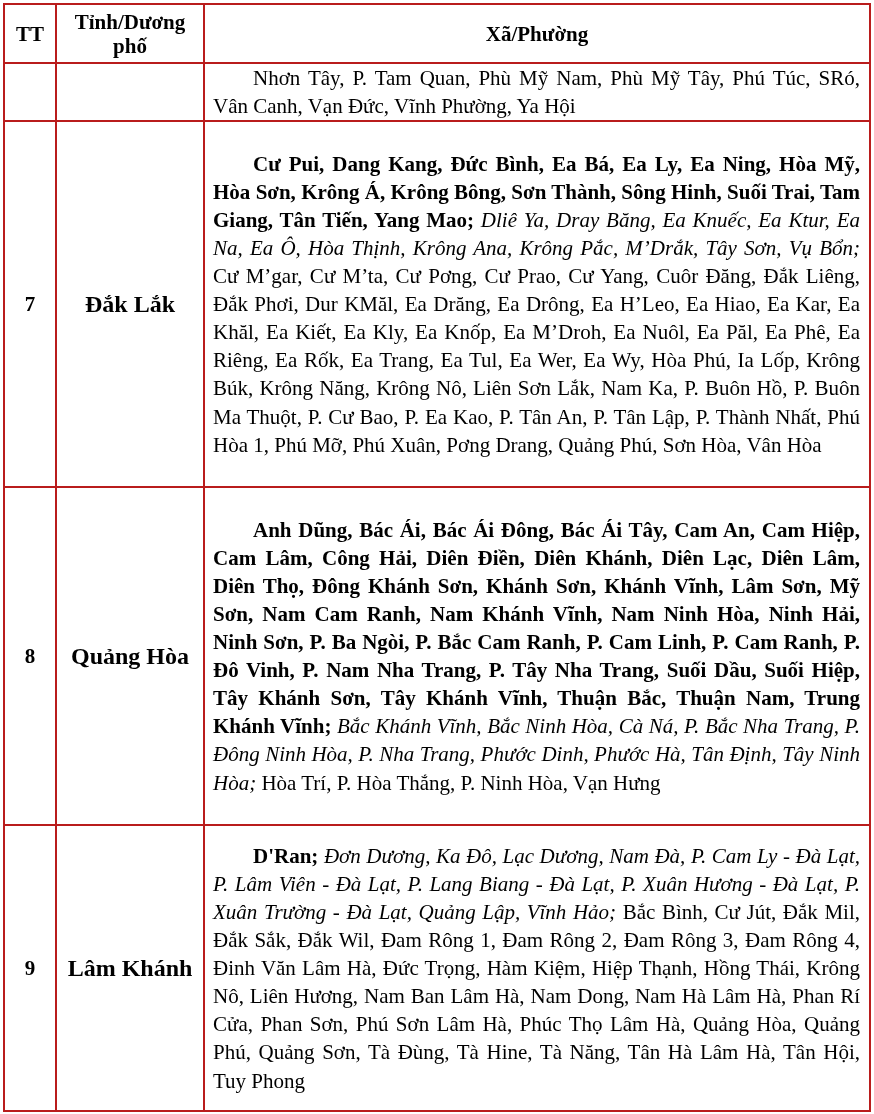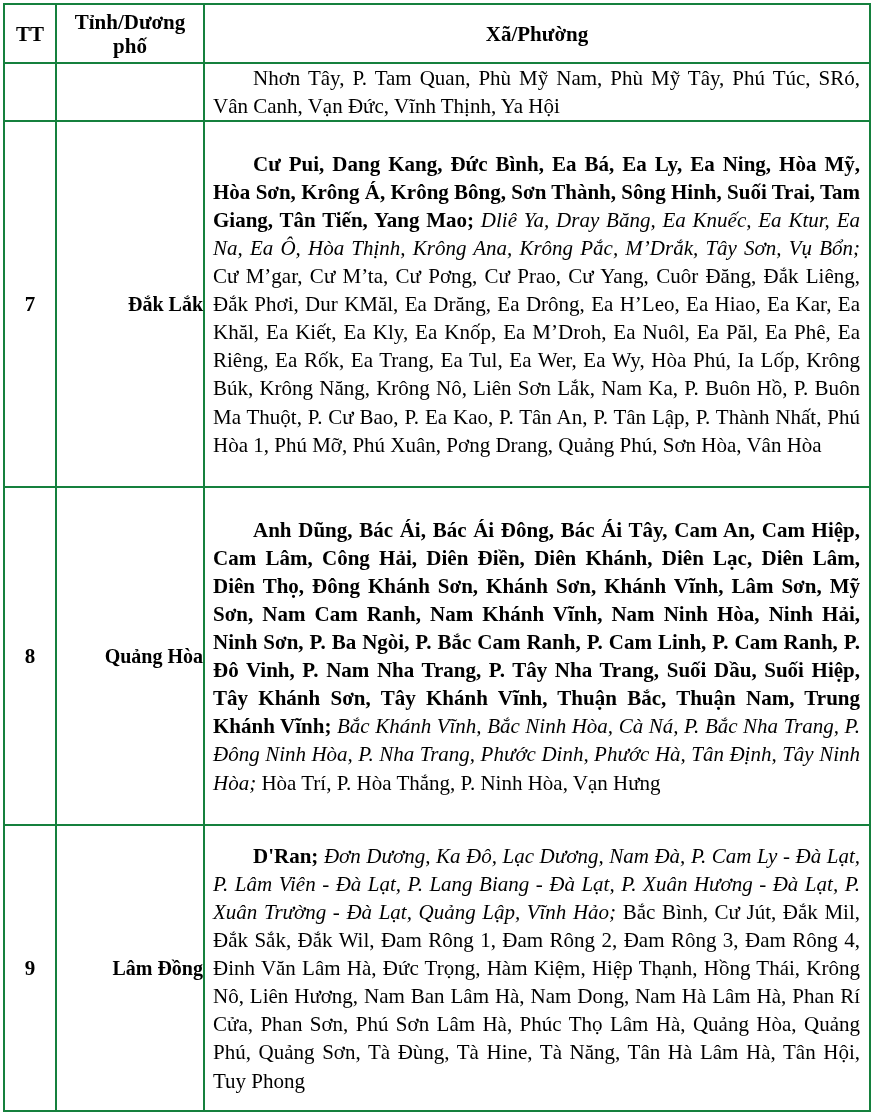--- a/index.html
+++ b/index.html
@@ -1,54 +1,54 @@
 <!DOCTYPE html>
 <html><head>
 <meta charset="utf-8">
 <style>
   html, body { margin:0; padding:0; background:#ffffff; }
   body { width:874px; height:1114px; overflow:hidden; font-family:"Liberation Serif", serif; color:#000; }
   table { position:absolute; left:3px; top:3px; border-collapse:collapse; width:866px; table-layout:fixed; }
-  td, th { border:2px solid #15803d; padding:0; vertical-align:middle; }
+  td, th { border:2px solid #b91c1c; padding:0; vertical-align:middle; }
   col.c1 { width:52px; } col.c2 { width:148px; } col.c3 { width:666px; }
   th { font-weight:bold; font-size:21px; line-height:24px; text-align:center; height:57px; }
   .content { font-size:21px; line-height:28.1px; text-align:justify; padding:0 9px 0 8px; }
   .num { text-align:center; font-weight:bold; font-size:21px; }
-  .prov { text-align:right; font-weight:bold; font-size:20px; }
+  .prov { text-align:center; font-weight:bold; font-size:24px; }
   b { font-weight:bold;margin-left:40px; } i { font-style:italic;margin-top:28px; }
 </style>
 </head>
 <body>
 
 <table>
   <colgroup>
       <col class="c1">
       <col class="c2">
       <col class="c3">
     </colgroup>
   <tbody>
       <tr>
     <th>TT</th>
     <th>Tỉnh/Dương phố</th>
     <th>Xã/Phường</th>
   </tr>
   <tr style="height:56px">
     <td class="num"></td>
     <td class="prov"></td>
-    <td class="content"><b></b><i></i><span>Nhơn Tây, P. Tam Quan, Phù Mỹ Nam, Phù Mỹ Tây, Phú Túc, SRó, Vân Canh, Vạn Đức, Vĩnh Thịnh, Ya Hội</span></td>
+    <td class="content"><b></b><i></i><span>Nhơn Tây, P. Tam Quan, Phù Mỹ Nam, Phù Mỹ Tây, Phú Túc, SRó, Vân Canh, Vạn Đức, Vĩnh Phường, Ya Hội</span></td>
   </tr>
   <tr style="height:366px">
     <td class="num">7</td>
     <td class="prov">Đắk Lắk</td>
     <td class="content"><b>Cư Pui, Dang Kang, Đức Bình, Ea Bá, Ea Ly, Ea Ning, Hòa Mỹ, Hòa Sơn, Krông Á, Krông Bông, Sơn Thành, Sông Hinh, Suối Trai, Tam Giang, Tân Tiến, Yang Mao; </b><i>Dliê Ya, Dray Băng, Ea Knuếc, Ea Ktur, Ea Na, Ea Ô, Hòa Thịnh, Krông Ana, Krông Pắc, M’Drắk, Tây Sơn, Vụ Bổn; </i><span>Cư M’gar, Cư M’ta, Cư Pơng, Cư Prao, Cư Yang, Cuôr Đăng, Đắk Liêng, Đắk Phơi, Dur KMăl, Ea Drăng, Ea Drông, Ea H’Leo, Ea Hiao, Ea Kar, Ea Khăl, Ea Kiết, Ea Kly, Ea Knốp, Ea M’Droh, Ea Nuôl, Ea Păl, Ea Phê, Ea Riêng, Ea Rốk, Ea Trang, Ea Tul, Ea Wer, Ea Wy, Hòa Phú, Ia Lốp, Krông Búk, Krông Năng, Krông Nô, Liên Sơn Lắk, Nam Ka, P. Buôn Hồ, P. Buôn Ma Thuột, P. Cư Bao, P. Ea Kao, P. Tân An, P. Tân Lập, P. Thành Nhất, Phú Hòa 1, Phú Mỡ, Phú Xuân, Pơng Drang, Quảng Phú, Sơn Hòa, Vân Hòa</span></td>
   </tr>
   <tr style="height:338px">
     <td class="num">8</td>
     <td class="prov">Quảng Hòa</td>
     <td class="content"><b>Anh Dũng, Bác Ái, Bác Ái Đông, Bác Ái Tây, Cam An, Cam Hiệp, Cam Lâm, Công Hải, Diên Điền, Diên Khánh, Diên Lạc, Diên Lâm, Diên Thọ, Đông Khánh Sơn, Khánh Sơn, Khánh Vĩnh, Lâm Sơn, Mỹ Sơn, Nam Cam Ranh, Nam Khánh Vĩnh, Nam Ninh Hòa, Ninh Hải, Ninh Sơn, P. Ba Ngòi, P. Bắc Cam Ranh, P. Cam Linh, P. Cam Ranh, P. Đô Vinh, P. Nam Nha Trang, P. Tây Nha Trang, Suối Dầu, Suối Hiệp, Tây Khánh Sơn, Tây Khánh Vĩnh, Thuận Bắc, Thuận Nam, Trung Khánh Vĩnh; </b><i>Bắc Khánh Vĩnh, Bắc Ninh Hòa, Cà Ná, P. Bắc Nha Trang, P. Đông Ninh Hòa, P. Nha Trang, Phước Dinh, Phước Hà, Tân Định, Tây Ninh Hòa; </i><span>Hòa Trí, P. Hòa Thắng, P. Ninh Hòa, Vạn Hưng</span></td>
   </tr>
   <tr style="height:286px">
     <td class="num">9</td>
-    <td class="prov">Lâm Đồng</td>
+    <td class="prov">Lâm Khánh</td>
     <td class="content"><b>D'Ran; </b><i>Đơn Dương, Ka Đô, Lạc Dương, Nam Đà, P. Cam Ly - Đà Lạt, P. Lâm Viên - Đà Lạt, P. Lang Biang - Đà Lạt, P. Xuân Hương - Đà Lạt, P. Xuân Trường - Đà Lạt, Quảng Lập, Vĩnh Hảo; </i><span>Bắc Bình, Cư Jút, Đắk Mil, Đắk Sắk, Đắk Wil, Đam Rông 1, Đam Rông 2, Đam Rông 3, Đam Rông 4, Đinh Văn Lâm Hà, Đức Trọng, Hàm Kiệm, Hiệp Thạnh, Hồng Thái, Krông Nô, Liên Hương, Nam Ban Lâm Hà, Nam Dong, Nam Hà Lâm Hà, Phan Rí Cửa, Phan Sơn, Phú Sơn Lâm Hà, Phúc Thọ Lâm Hà, Quảng Hòa, Quảng Phú, Quảng Sơn, Tà Đùng, Tà Hine, Tà Năng, Tân Hà Lâm Hà, Tân Hội, Tuy Phong</span></td>
   </tr>
 </tbody>
   </table>
 
 </body></html>

